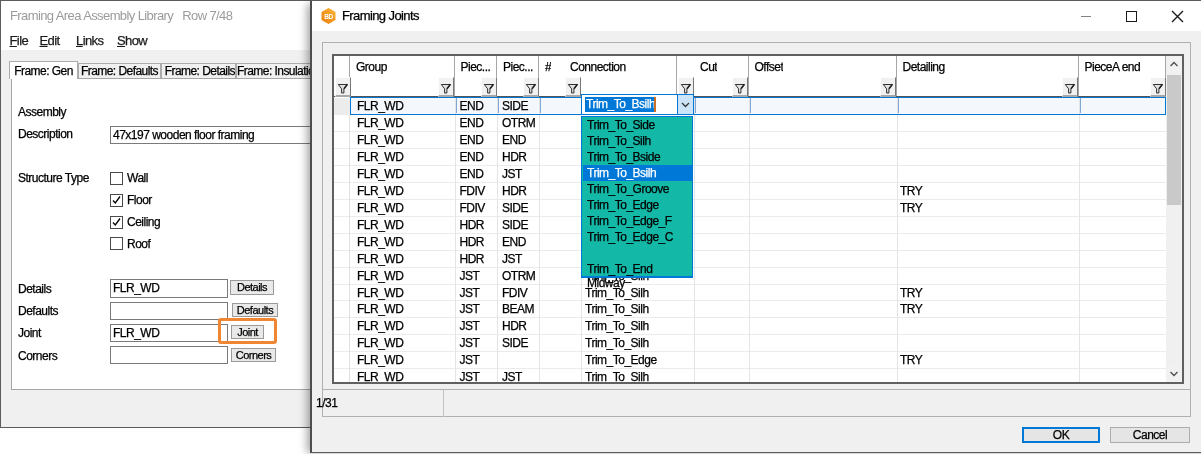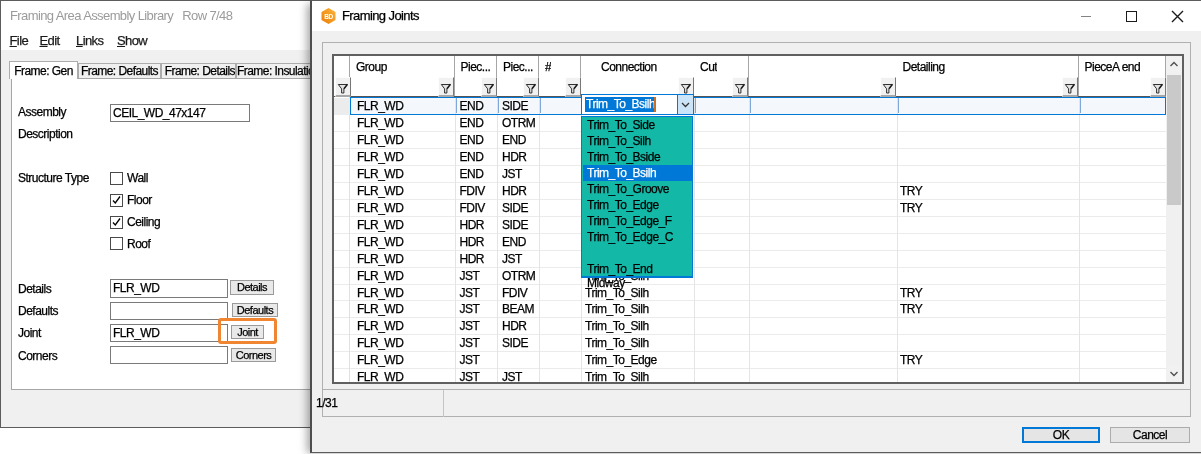--- a/index.html
+++ b/index.html
@@ -68,22 +68,22 @@
       <span style="left:38.5px;top:1px"><u>E</u>dit</span>
       <span style="left:75px;top:1px"><u>L</u>inks</span>
       <span style="left:116px;top:1px"><u>S</u>how</span>
     </div>
     <div class="tab" id="tabdef">Frame: Defaults</div>
     <div class="tab" id="tabdet">Frame: Details</div>
     <div class="tab" id="tabins">Frame: Insulation</div>
     <div class="tab" id="tabgen">Frame: Gen</div>
     <div id="tpanel"></div>
     <div class="flabel" style="left:17px;top:105px;">Assembly</div>
-    <div class="tbox" style="left:109px;top:103px;width:140px;height:18px;">CEIL_WD_47x147</div>
     <div class="flabel" style="left:17px;top:127px;">Description</div>
+    <div class="tbox" style="left:109px;top:125px;width:222px;height:18px;">47x197 wooden floor framing</div>
     <div class="flabel" style="left:17px;top:171px;">Structure Type</div>
     <div class="cb" style="left:109px;top:171px;"></div>
     <div class="flabel" style="left:126px;top:171px;">Wall</div>
     <div class="cb" style="left:109px;top:193px;"><svg width="11" height="11" viewBox="0 0 11 11">
           <path d="M2 5.5 L4.3 8 L9 1.5" stroke="#000" stroke-width="1.3" fill="none"></path>
         </svg></div>
     <div class="flabel" style="left:126px;top:193px;">Floor</div>
     <div class="cb" style="left:109px;top:215px;"><svg width="11" height="11" viewBox="0 0 11 11">
           <path d="M2 5.5 L4.3 8 L9 1.5" stroke="#000" stroke-width="1.3" fill="none"></path>
         </svg></div>
@@ -136,25 +136,28 @@
         </div>
       <div class="col" style="left:120.5px;width:42.5px;">
           <span class="cap">Piec...</span>
         </div>
       <div class="col" style="left:163px;width:42px;">
           <span class="cap">Piec...</span>
         </div>
       <div class="col" style="left:205px;width:42px;">
           <span class="cap">#</span>
         </div>
-      <div class="col" style="left:261px;width:113px;">
+      <div class="col" style="left:230px;width:113px;">
           <span class="cap">Connection</span>
         </div>
       <div class="col" style="left:360px;width:54.5px;">
           <span class="cap">Cut</span>
+        </div>
+      <div class="col" style="left:414.5px;width:148px;">
+          <span class="cap">Offset</span>
         </div>
       <div class="col" style="left:562.5px;width:182px;">
           <span class="cap">Detailing</span>
         </div>
       <div class="col" style="left:744.5px;width:87.5px;">
           <span class="cap">PieceA end</span>
         </div>
       <div id="hdrline"></div>
       <div id="rowhdr"></div>
         <div id="r1hdr"></div>

